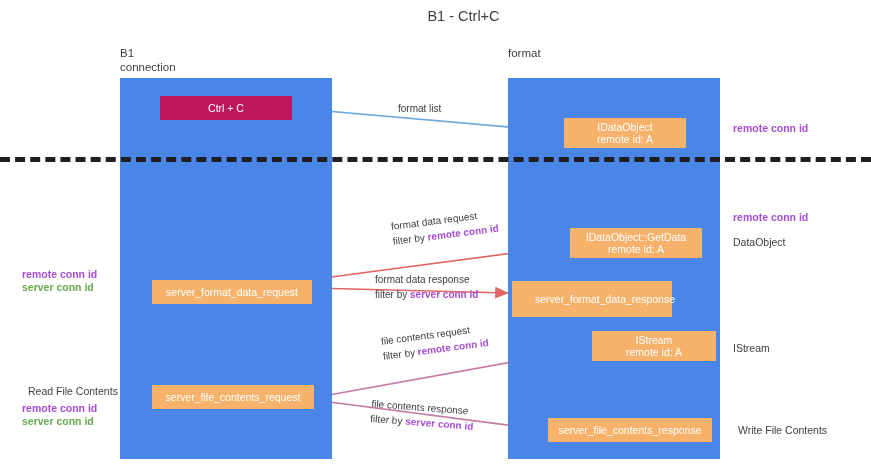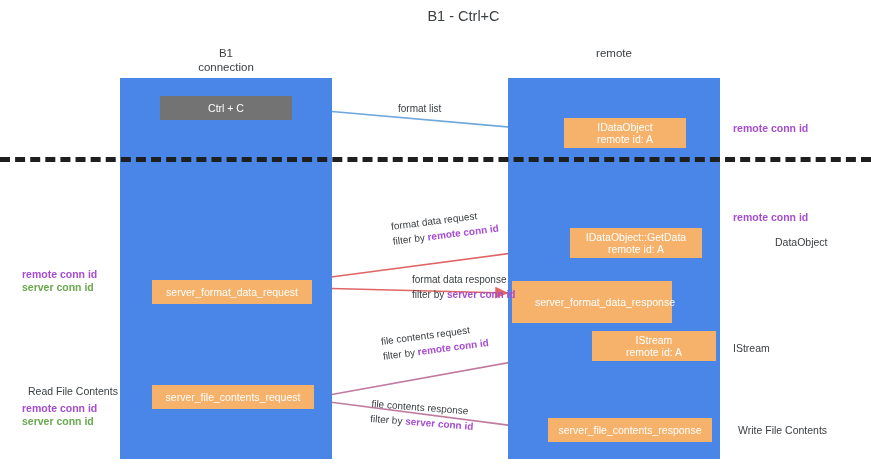--- a/index.html
+++ b/index.html
@@ -33,21 +33,20 @@
     position: absolute;
     background: #4a86e8;
     z-index: 2;
   }
   #lane-b1 { left: 120px; top: 78px; width: 212px; height: 381px; }
   #lane-a1 { left: 508px; top: 78px; width: 212px; height: 381px; }
 
   .lane-header {
     position: absolute;
     z-index: 3;
-    text-align: center;
     font-size: 11.5px;
     line-height: 13.5px;
     color: #3c4043;
   }
   #hdr-b1 { left: 120px; top: 47px; width: 212px; }
   #hdr-a1 { left: 508px; top: 47px; width: 212px; }
   .lane-header .ln { display: block; }
 
   #title {
     position: absolute;
@@ -71,64 +70,64 @@
     flex-direction: column;
     align-items: center;
     justify-content: center;
     text-align: center;
     color: #ffffff;
     font-size: 10.5px;
     line-height: 12.5px;
   }
   .node .ln { display: block; white-space: nowrap; }
   .node.orange { background: #f6b26b; }
-  .node.green  { background: #737373; }
+  .node.green  { background: #be185d; }
 
   #n-ctrlc   { left: 160px; top: 96px;  width: 132px; height: 24px; }
   #n-ctrlv   { left: 577px; top: 173px; width: 120px; height: 24px; }
   #n-ido     { left: 564px; top: 118px; width: 122px; height: 30px; }
   #n-getdata { left: 570px; top: 228px; width: 132px; height: 30px; }
   #n-istream { left: 592px; top: 331px; width: 124px; height: 30px; }
   #n-sfdreq  { left: 152px; top: 268px; width: 160px; height: 24px; margin-top: 12px; }
-  #n-sfdresp { left: 512px; top: 281px; width: 160px; height: 42px; padding-left: 26px; }
+  #n-sfdresp { left: 512px; top: 281px; width: 160px; height: 36px; padding-left: 26px; }
   #n-sfcreq  { left: 152px; top: 385px; width: 162px; height: 24px; }
   #n-sfcresp { left: 548px; top: 418px; width: 164px; height: 24px; }
 
   .edge-label {
     position: absolute;
     z-index: 5;
     font-size: 10px;
     line-height: 15px;
     color: #3c4043;
     white-space: nowrap;
   }
   .edge-label .ln { display: block; }
   .edge-label .purple { color: #a64dd1; font-weight: bold; }
 
   #lbl-formatlist  { left: 398px; top: 101px; }
   #lbl-fdreq       { left: 390px; top: 219px; transform: rotate(-7.2deg); transform-origin: left top; }
-  #lbl-fdresp      { left: 375px; top: 272px; margin-left: 37px; }
+  #lbl-fdresp      { left: 375px; top: 272px; }
   #lbl-fcreq       { left: 380px; top: 334px; transform: rotate(-7.5deg); transform-origin: left top; }
   #lbl-fcresp      { left: 372px; top: 396px; transform: rotate(4.4deg); transform-origin: left top; }
 
   .side-label {
     position: absolute;
     z-index: 5;
     font-size: 10.5px;
     line-height: 13px;
     color: #3c4043;
     white-space: nowrap;
   }
   .side-label .ln { display: block; }
   .side-label .purple { color: #a64dd1; font-weight: bold; }
   .side-label .green  { color: #6aa84f; font-weight: bold; }
 
   #sl-r1 { left: 733px; top: 122px; }
   #sl-r2 { left: 733px; top: 211px; }
-  #sl-r3 { left: 775px; top: 236px; }
+  #sl-r3 { left: 733px; top: 236px; }
   #sl-r4 { left: 733px; top: 342px; }
   #sl-r5 { left: 738px; top: 424px; }
   #sl-l1 { left: 22px;  top: 268px; }
   #sl-l2 { left: 28px;  top: 385px; }
   #sl-l3 { left: 22px;  top: 402px; }
 
   #divider {
     position: absolute;
     left: 0;
     top: 157px;
@@ -148,21 +147,21 @@
   </div>
 
   <div class="lane" id="lane-b1"></div>
   <div class="lane" id="lane-a1"></div>
 
   <div class="lane-header" id="hdr-b1">
     <span class="ln">B1</span>
     <span class="ln">connection</span>
   </div>
   <div class="lane-header" id="hdr-a1">
-    <span class="ln">remote</span>
+    <span class="ln">format</span>
   </div>
 
   <svg class="layer" id="edges">
     <defs>
       <marker id="ah-blue" markerWidth="9" markerHeight="9" refX="8" refY="4.5" orient="auto">
         <path d="M0,0.8 L8.5,4.5 L0,8.2 Z" fill="#6fa8dc"></path>
       </marker>
       <marker id="ah-red" markerWidth="9" markerHeight="9" refX="8" refY="4.5" orient="auto">
         <path d="M0,0.8 L8.5,4.5 L0,8.2 Z" fill="#e06666"></path>
       </marker>

